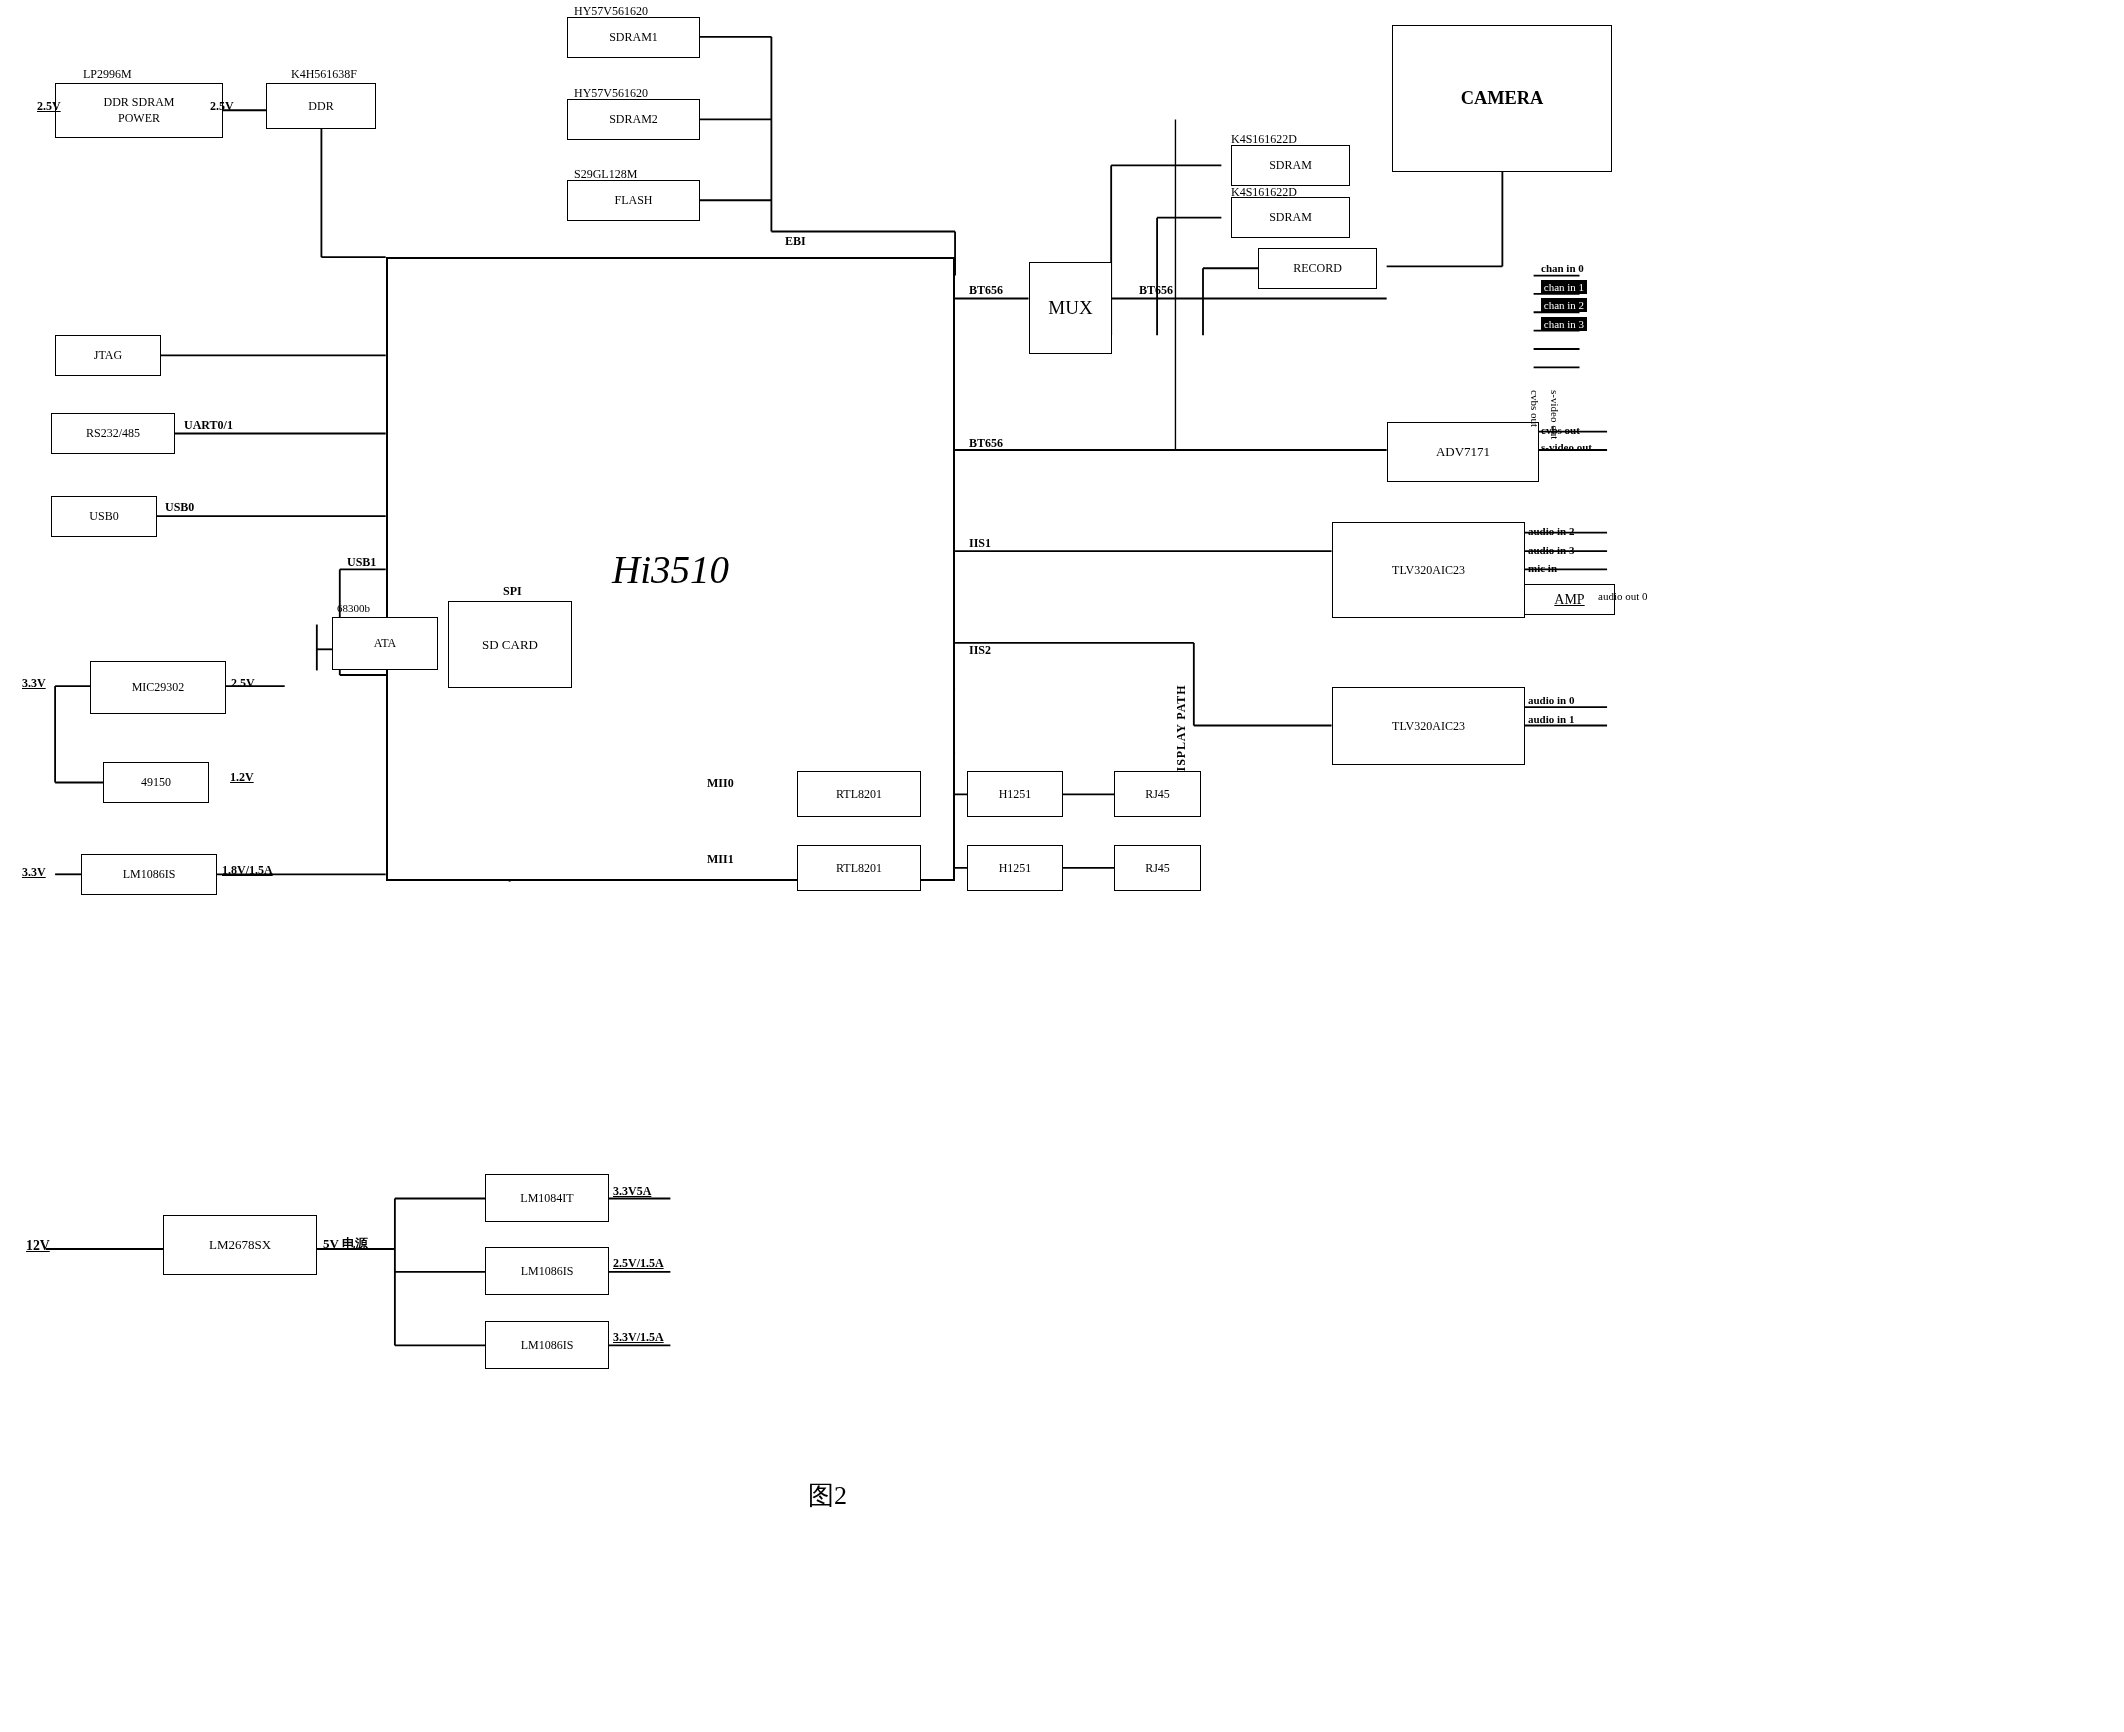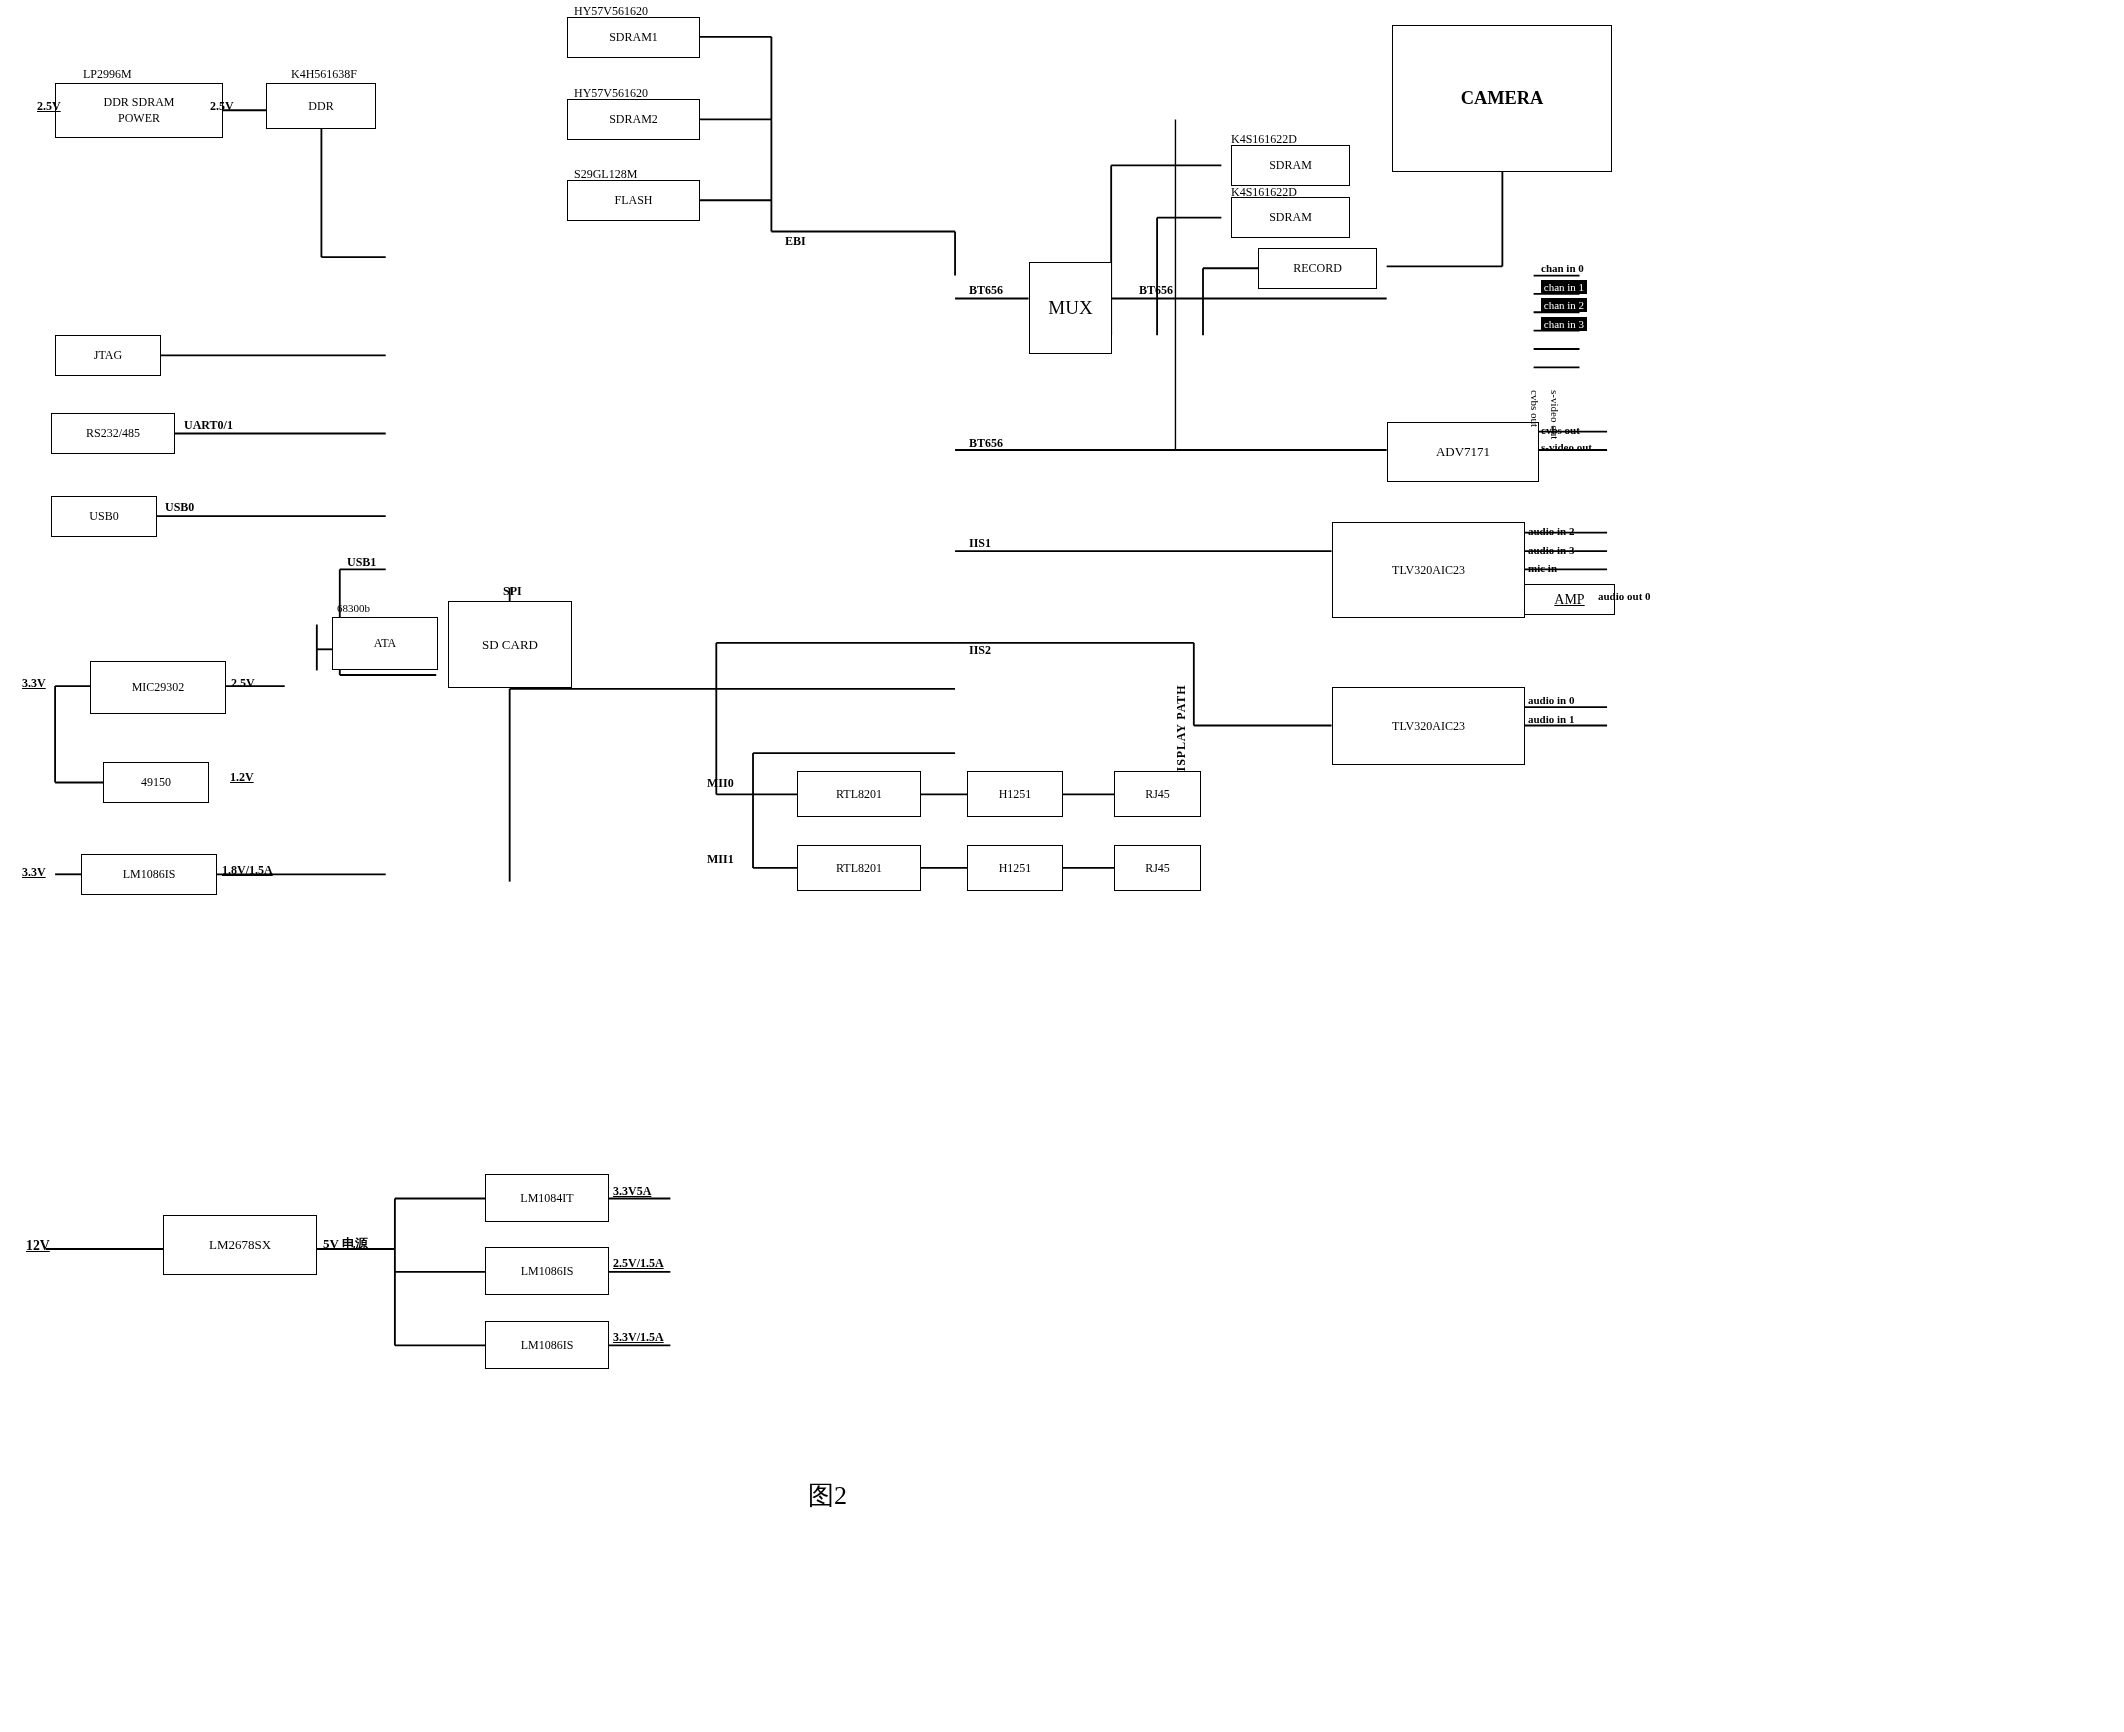--- a/index.html
+++ b/index.html
@@ -178,20 +178,23 @@
     <line x1="1650" y1="770" x2="1750" y2="770" stroke="#000" stroke-width="2"></line>
     <line x1="1650" y1="790" x2="1750" y2="790" stroke="#000" stroke-width="2"></line>
 
     <line x1="1280" y1="130" x2="1280" y2="490" stroke="#000" stroke-width="1.5"></line>
 
     <line x1="555" y1="960" x2="555" y2="750" stroke="#000" stroke-width="2"></line>
     <line x1="555" y1="750" x2="1040" y2="750" stroke="#000" stroke-width="2"></line>
 
   </svg>
 
+  <div class="hi3510" style="left:386px; top:257px; width:569px; height:624px;">
+    <span>Hi3510</span>
+  </div>
 
   <div class="box" style="left:55px; top:83px; width:168px; height:55px; font-size:12px; line-height:1.3;">
     <span>DDR SDRAM<br>POWER</span>
   </div>
 
   <div class="box-label" style="left:83px; top:67px;">LP2996M</div>
 
   <div class="box-label" style="left:37px; top:99px; font-weight:bold; text-decoration:underline;">2.5V</div>
 
   <div class="box-label" style="left:210px; top:99px; font-weight:bold;">2.5V</div>
@@ -330,21 +333,21 @@
   </div>
 
   <div class="box-label" style="left:1528px; top:525px; font-size:11px; font-weight:bold;">audio in  2</div>
   <div class="box-label" style="left:1528px; top:544px; font-size:11px; font-weight:bold;">audio in  3</div>
   <div class="box-label" style="left:1528px; top:562px; font-size:11px; font-weight:bold;">mic in</div>
 
   <div class="box" style="left:1524px; top:584px; width:91px; height:31px; font-size:14px;text-decoration:underline;">
     <span>AMP</span>
   </div>
 
-  <div class="box-label" style="left:1598px; top:590px; font-size:11px; font-weight:bold;">audio out  0</div>
+  <div class="box-label" style="left:1598px; top:590px; font-size:11px; font-weight:normal;">audio out  0</div>
 
   <div class="box-label" style="left:969px; top:643px; font-weight:bold;">IIS2</div>
 
   <div class="box" style="left:1332px; top:687px; width:193px; height:78px; font-size:12px;">
     <span>TLV320AIC23</span>
   </div>
 
   <div class="box-label" style="left:1528px; top:694px; font-size:11px; font-weight:bold;">audio in  0</div>
   <div class="box-label" style="left:1528px; top:713px; font-size:11px; font-weight:bold;">audio in  1</div>
 

